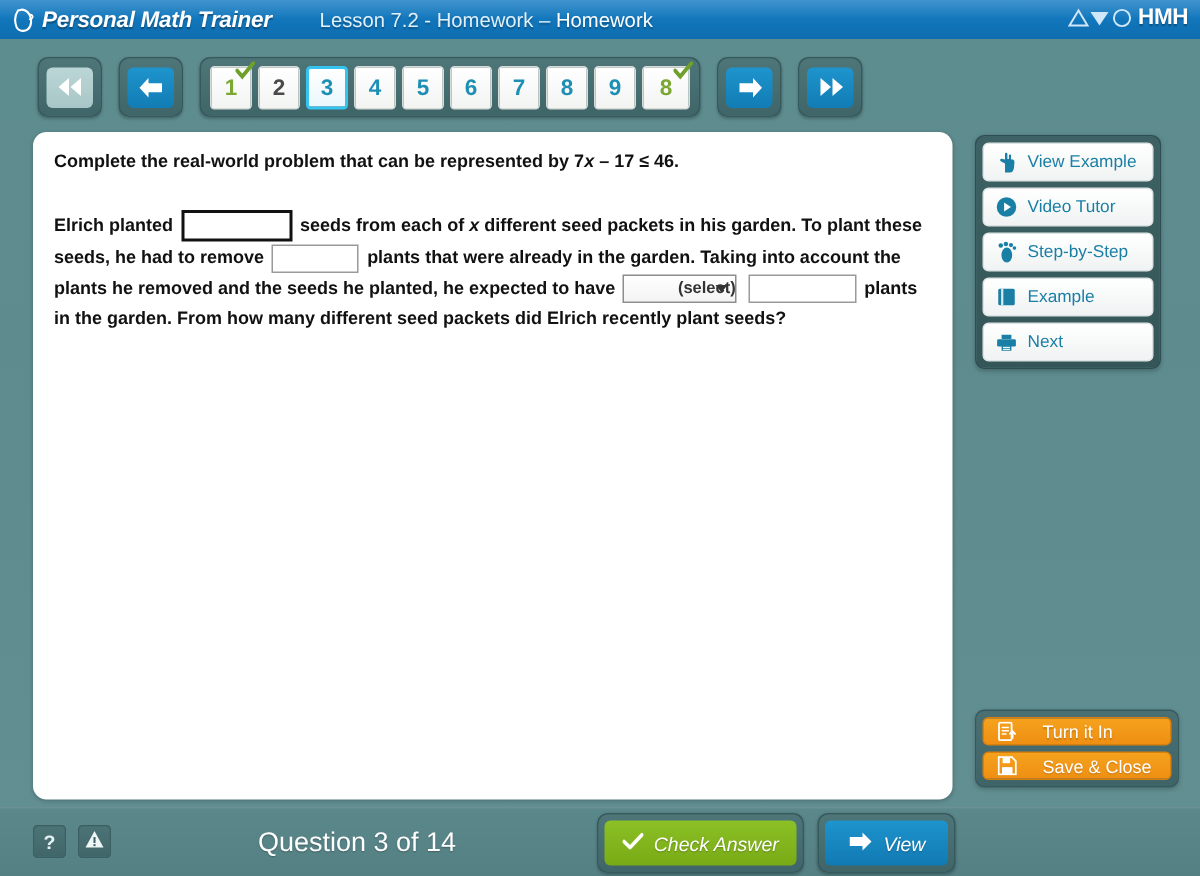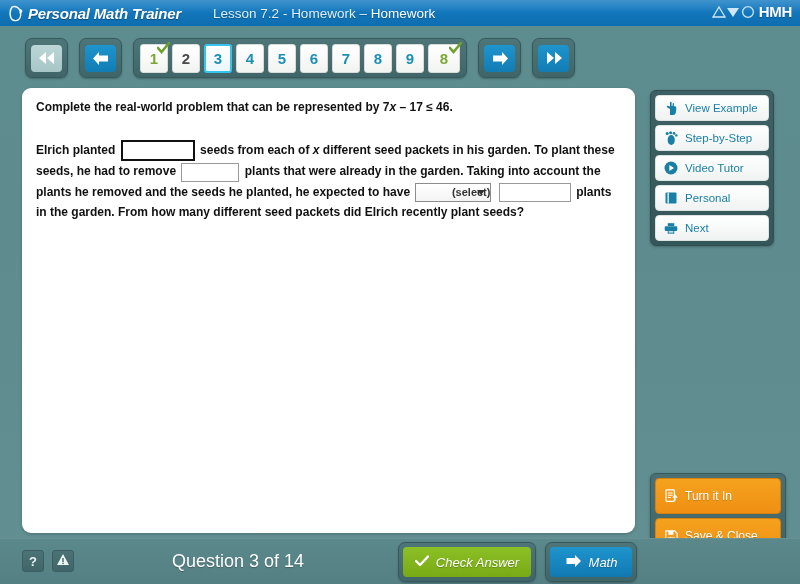--- a/index.html
+++ b/index.html
@@ -170,24 +170,24 @@
     position:absolute; left: 650px; top: 473px;
     width: 136px;
     border-radius: 6px;
     background: linear-gradient(180deg,#4a7073 0%, #3f6467 100%);
     border: 1px solid #36595c;
     padding: 4px;
     display:flex; flex-direction:column; gap: 4px;
     box-shadow: 0 1px 3px rgba(0,0,0,.25);
   }
   .action {
-    height: 36px; border-radius: 4px;
+    height: 19px; border-radius: 4px;
     background: linear-gradient(180deg,#f5a21e 0%, #ef8f13 100%);
     border: 1px solid #d97f0c;
-    display:flex; align-items:center; gap:7px;
+    display:flex; align-items:center; gap:17px;
     padding-left: 8px;
     font-size: 12px; color:#ffffff; font-weight: 500;
     text-shadow: 0 1px 1px rgba(0,0,0,.2);
   }
   .action .aicon { width:14px; height:14px; display:flex; align-items:center; justify-content:center; }
 
   
   .footer {
     position:absolute; left:0; top: 538px;
     width: 800px; height: 46px;
@@ -370,49 +370,49 @@
       <span class="ticon">
         <svg width="13" height="15" viewBox="0 0 13 15">
           <path d="M5 14 L5 8 L2.4 6.6 C1.4 6 1.6 4.8 2.8 4.8 L5 5.4 L5 1.6 C5 0.6 6.6 0.6 6.6 1.6 L6.6 5 L7.6 5 L7.6 2.6 C7.6 1.7 9 1.7 9 2.6 L9 5.2 L10 5.3 C11 5.5 11.4 6.2 11.3 7.2 L11 10.6 C10.8 12.6 9.8 14 8.4 14 Z" fill="#1a7fa5"></path>
         </svg>
       </span>
       <span>View Example</span>
     </div>
 
     <div class="tool">
       <span class="ticon">
+        <svg width="14" height="14" viewBox="0 0 14 14">
+          <circle cx="7" cy="7" r="6.5" fill="#1a7fa5"></circle>
+          <path d="M5.4 4 L10 7 L5.4 10 Z" fill="#ffffff"></path>
+        </svg>
+      </span>
+      <span>Video Tutor</span>
+    </div>
+
+    <div class="tool">
+      <span class="ticon">
         <svg width="13" height="15" viewBox="0 0 13 15">
           <ellipse cx="6.2" cy="9" rx="3.6" ry="5" fill="#1a7fa5"></ellipse>
           <circle cx="2.2" cy="2.6" r="1.5" fill="#1a7fa5"></circle>
           <circle cx="5.6" cy="1.7" r="1.5" fill="#1a7fa5"></circle>
           <circle cx="9" cy="2.4" r="1.4" fill="#1a7fa5"></circle>
           <circle cx="11.3" cy="4.4" r="1.2" fill="#1a7fa5"></circle>
         </svg>
       </span>
       <span>Step-by-Step</span>
     </div>
 
     <div class="tool">
       <span class="ticon">
         <svg width="14" height="14" viewBox="0 0 14 14">
-          <circle cx="7" cy="7" r="6.5" fill="#1a7fa5"></circle>
-          <path d="M5.4 4 L10 7 L5.4 10 Z" fill="#ffffff"></path>
-        </svg>
-      </span>
-      <span>Video Tutor</span>
-    </div>
-
-    <div class="tool">
-      <span class="ticon">
-        <svg width="14" height="14" viewBox="0 0 14 14">
           <rect x="1.5" y="1.5" width="11" height="11" rx="1" fill="#1a7fa5"></rect>
           <rect x="3.4" y="1.5" width="1.5" height="11" fill="#d7eaf2"></rect>
         </svg>
       </span>
-      <span>Personal</span>
+      <span>Example</span>
     </div>
 
     <div class="tool">
       <span class="ticon">
         <svg width="15" height="13" viewBox="0 0 15 13">
           <rect x="4" y="0.8" width="7" height="3" fill="#1a7fa5"></rect>
           <rect x="0.8" y="4" width="13.4" height="5.2" rx="1" fill="#1a7fa5"></rect>
           <rect x="4" y="8.6" width="7" height="3.6" fill="#1a7fa5"></rect>
           <rect x="5" y="9.4" width="5" height="0.8" fill="#ffffff"></rect>
           <rect x="5" y="10.8" width="5" height="0.8" fill="#ffffff"></rect>
@@ -477,17 +477,17 @@
     </div>
   </div>
 
   <div class="btn-shell" id="next-shell">
     <div class="pill blue">
       <span>
         <svg width="17" height="14" viewBox="0 0 17 14">
           <path d="M10 1 L16 7 L10 13 L10 10 L1.5 10 L1.5 4 L10 4 Z" fill="#ffffff"></path>
         </svg>
       </span>
-      <span>Math</span>
+      <span>View</span>
     </div>
   </div>
 
 </div>
 
 </body></html>

